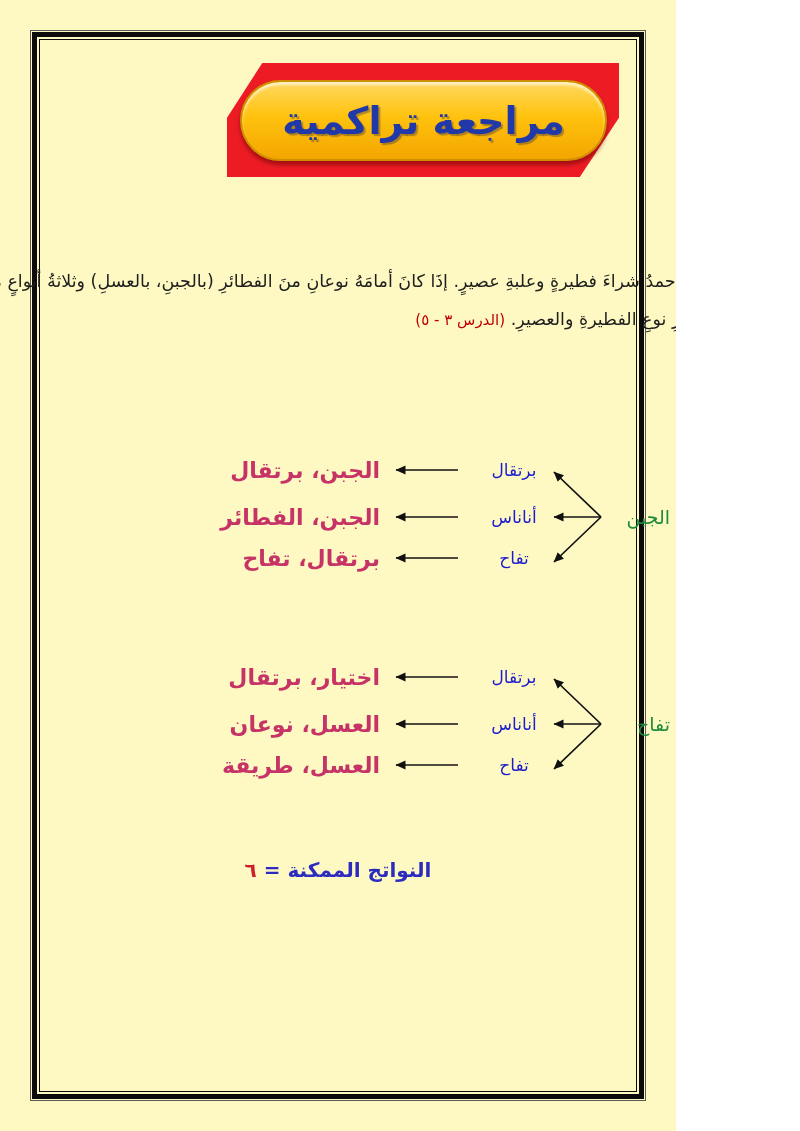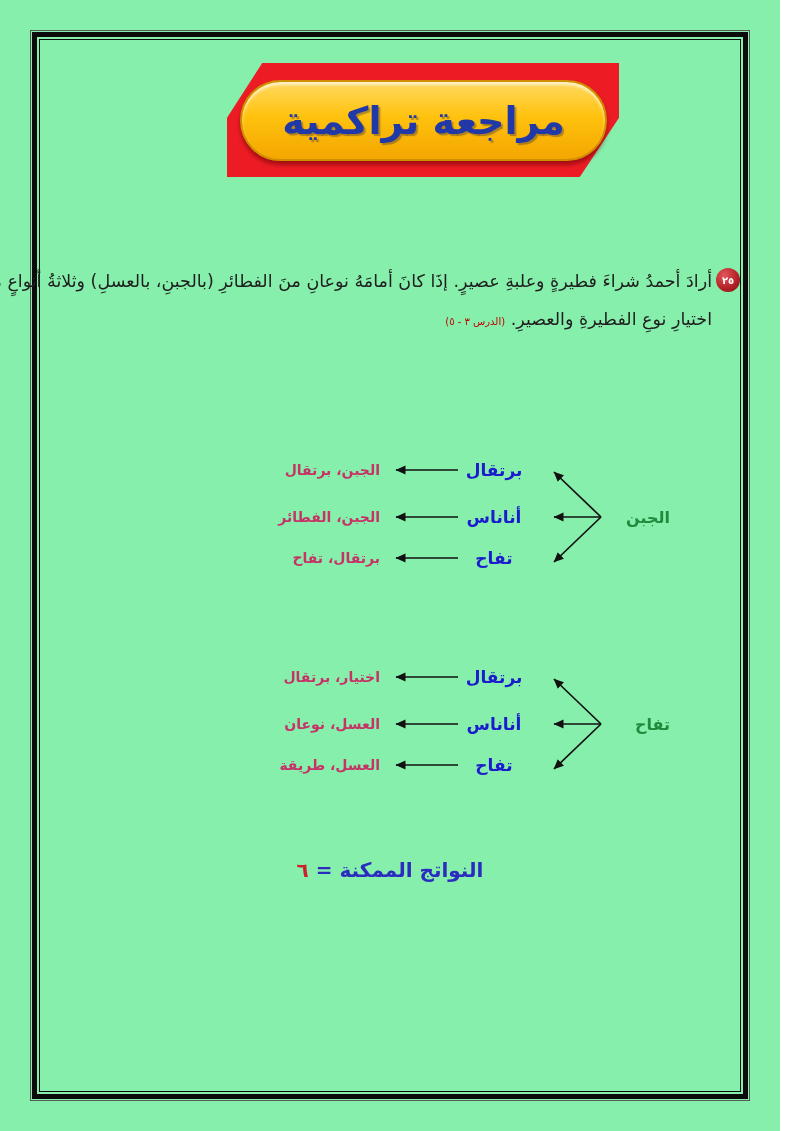--- a/index.html
+++ b/index.html
@@ -9,21 +9,21 @@
     --ink:#1e1e1e;
     --tree-blue:#1C1CCD;
     --tree-green:#1E8C3C;
     --tree-crimson:#C63366;
     --answer-blue:#2B2BBF;
     --answer-red:#CE1F2D;
     --lesson-red:#C00000;
   }
   html,body{margin:0;padding:0;background:#ffffff;}
   body{font-family:"DejaVu Sans","Liberation Sans",sans-serif;}
-  .page{position:relative;width:780px;height:1131px;background:#86efac;overflow:hidden;}
+  .page{position:relative;width:676px;height:1131px;background:#fef9c3;overflow:hidden;}
 
   
   .frame{position:absolute;left:30px;top:30px;right:30px;bottom:30px;border:1px solid #5a5a5a;padding:1px;box-sizing:border-box;}
   .frame-mid{width:100%;height:100%;border:5px solid #0b0b0b;padding:2px;box-sizing:border-box;}
   .frame-in{width:100%;height:100%;border:1px solid #0b0b0b;box-sizing:border-box;}
 
   
   .banner{position:absolute;left:227px;top:63px;width:392px;height:114px;}
   .banner-red{position:absolute;left:0;top:0;width:100%;height:100%;background:var(--red);
     clip-path:polygon(9% 0,100% 0,100% 48%,90% 100%,0 100%,0 48%);}
@@ -36,33 +36,33 @@
     text-shadow:2px 2px 1px rgba(30,30,70,.35);white-space:nowrap;}
 
   
   .q-badge{position:absolute;left:716px;top:268px;width:24px;height:24px;border-radius:50%;
     background:radial-gradient(circle at 35% 30%,#e4555b,#b02025 60%,#7d1418);
     color:#fff;font-size:10px;font-weight:bold;display:flex;align-items:center;justify-content:center;}
   .problem{position:absolute;left:46px;top:262px;width:666px;direction:rtl;color:var(--ink);
     font-size:17.5px;line-height:38px;}
   .p-line{text-align:justify;text-align-last:justify;white-space:nowrap;}
   .p-line3{text-align:right;padding-left:142px;direction:rtl;}
-  .lesson-ref{color:var(--lesson-red);font-size:10px;margin-top:28px;}
+  .lesson-ref{color:var(--lesson-red);font-size:15px;margin-top:28px;}
 
   
   .tree{position:absolute;width:400px;height:138px;}
   .tree-cheese{left:270px;top:445px;}
   .tree-honey{left:270px;top:652px;}
   .tree svg{position:absolute;left:0;top:0;}
   .root{position:absolute;right:0;top:72px;transform:translateY(-50%);color:var(--tree-green);
-    font-weight:bold;font-size:16px;direction:rtl;white-space:nowrap;}
-  .opt{position:absolute;left:192px;width:64px;text-align:center;transform:translateY(-50%);
-    color:var(--tree-blue);font-weight:bold;font-size:17px;direction:rtl;white-space:nowrap;}
+    font-weight:normal;font-size:19px;direction:rtl;white-space:nowrap;}
+  .opt{position:absolute;left:212px;width:64px;text-align:center;transform:translateY(-50%);
+    color:var(--tree-blue);font-weight:normal;font-size:17px;direction:rtl;white-space:nowrap;}
   .out{position:absolute;right:290px;transform:translateY(-50%);color:var(--tree-crimson);
-    font-weight:bold;font-size:14px;direction:rtl;white-space:nowrap;}
+    font-weight:bold;font-size:22px;direction:rtl;white-space:nowrap;}
   .row1{top:25px}.row2{top:72px}.row3{top:113px}
 
   
   .answer{position:absolute;left:0;right:0;top:843px;text-align:center;direction:rtl;
     font-size:20px;font-weight:bold;color:var(--answer-blue);margin-top:15px;}
   .answer .val{color:var(--answer-red);}
 </style>
 </head>
 <body>
 

